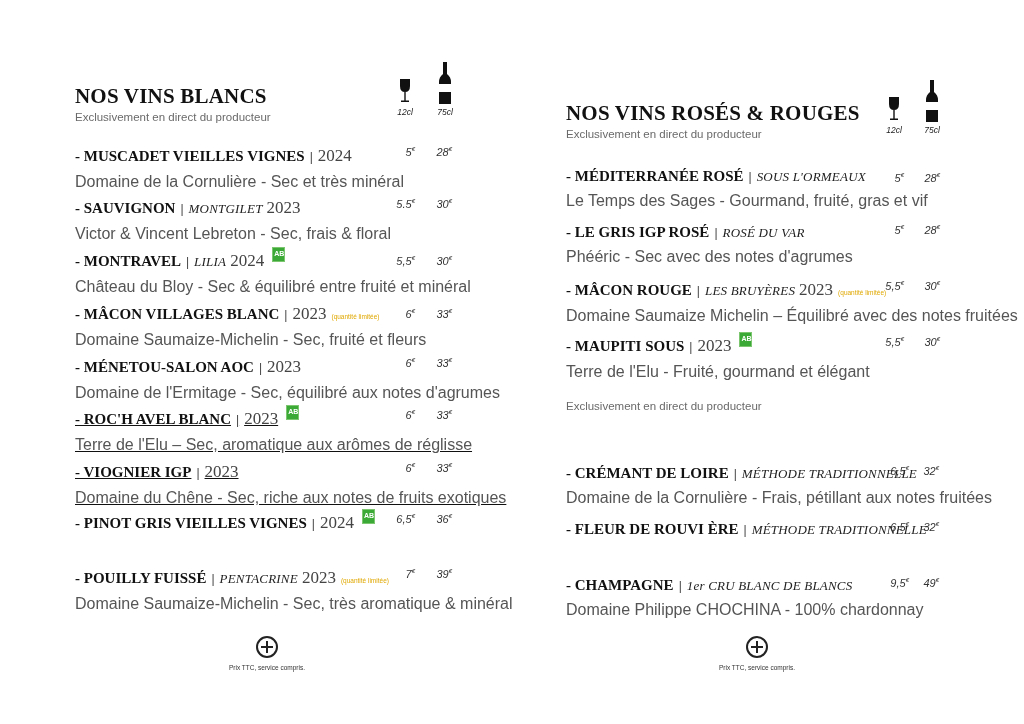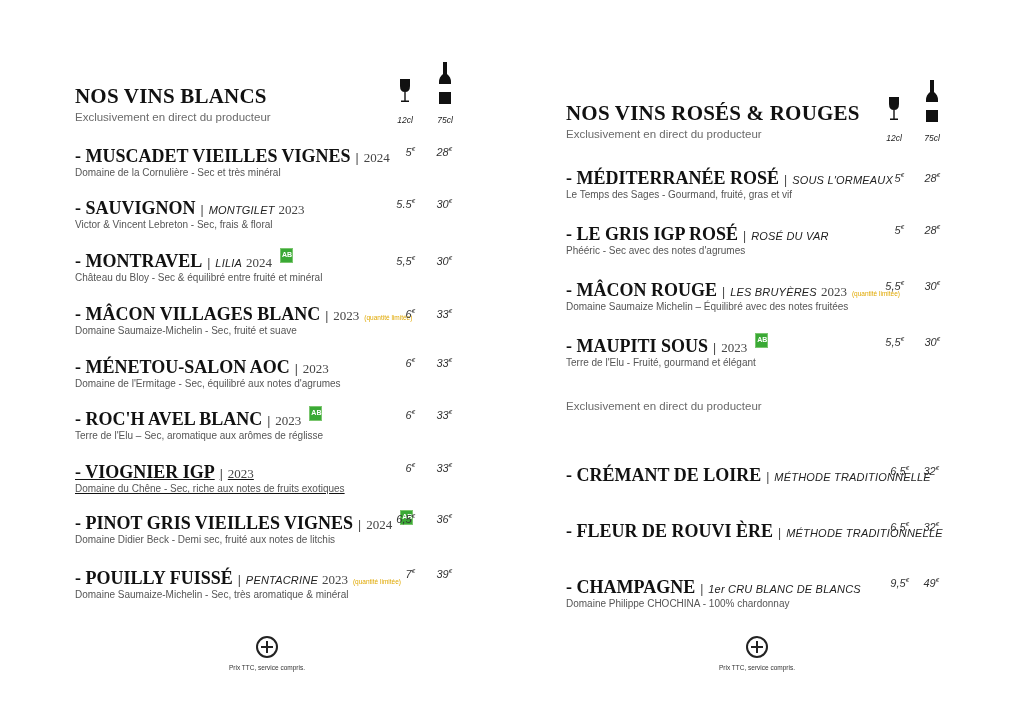--- a/index.html
+++ b/index.html
@@ -16,41 +16,41 @@
     font-weight: bold; font-size: 21px; letter-spacing: 0.2px; color: #111;
     white-space: nowrap;
   }
   .section-sub {
     font-family: "Liberation Sans", sans-serif;
     font-size: 11.5px; color: #6a6a6a; margin-top: 2px; white-space: nowrap;
   }
 
   .size-icons { position: absolute; display: flex; gap: 16px; align-items: flex-end; }
   .size-col { display: flex; flex-direction: column; align-items: center; width: 24px; }
-  .size-label { font-size: 8.5px; font-style: italic; color: #222; margin-top: 11px; }
+  .size-label { font-size: 8.5px; font-style: italic; color: #222; margin-top: 3px; }
 
   .wine { position: absolute; left: 0; width: 100%; }
   .wine-line1 { display: flex; align-items: baseline; white-space: nowrap; }
   .wine-name {
     font-family: "Liberation Serif", "DejaVu Serif", serif;
-    font-weight: bold; font-size: 18px; color: #111;
+    font-weight: bold; font-size: 15px; color: #111;
   }
   .wine-sep { color: #444; font-size: 12px; margin: 0 5px; }
-  .wine-cuvee { font-style: italic; font-size: 11px; color: #222; letter-spacing: 0.2px; margin-right: 4px; }
-  .wine-year { font-family: "Liberation Serif", serif; font-size: 13px; color: #444; }
+  .wine-cuvee { font-style: italic; font-size: 13px; color: #222; letter-spacing: 0.2px; margin-right: 4px; font-family: Liberation Serif, serif; }
+  .wine-year { font-family: "Liberation Serif", serif; font-size: 17px; color: #444; }
   .wine-limited { font-size: 6.5px; color: #e0a800; margin-left: 5px; }
   .bio-badge {
     display: inline-block; width: 13px; height: 15px; background: #3aa935;
     margin-left: 8px; position: relative; top: -4px; border: 1px solid #7bc66f;
   }
   .bio-badge::after {
     content: "AB"; position: absolute; left: 1px; top: 2px; font-size: 7px; font-weight: bold;
     color: #fff; font-family: "Liberation Sans", sans-serif;
   }
-  .wine-desc { font-size: 10px; color: #555; margin-top: 0; white-space: nowrap; }
+  .wine-desc { font-size: 16px; color: #555; margin-top: 7px; white-space: nowrap; }
   .price { position: absolute; top: 0; font-size: 11px; font-style: italic; color: #333; text-align: right; width: 30px; }
   .price sup { font-size: 6px; vertical-align: super; }
 
   .footer { position: absolute; display: flex; flex-direction: column; align-items: center; }
   .footer-logo {
     width: 22px; height: 22px; border-radius: 50%; border: 2px solid #222; position: relative;
   }
   .footer-logo::before {
     content: ""; position: absolute; left: 3px; right: 3px; top: 8px; height: 2px; background: #222;
   }
@@ -124,37 +124,37 @@
       <div class="price" style="left:347px; top:4px;"><span>30</span><sup>€</sup></div>
     </div>
 
     <div class="wine" style="top:158px;">
       <div class="wine-line1">
           <span class="wine-name">- MÂCON VILLAGES BLANC</span>
           <span class="wine-sep">|</span>
           <span class="wine-year">2023</span>
           <span class="wine-limited">(quantité limitée)</span>
         </div>
-      <div class="wine-desc">Domaine Saumaize-Michelin - Sec, fruité et suave</div>
+      <div class="wine-desc">Domaine Saumaize-Michelin - Sec, fruité et fleurs</div>
       <div class="price" style="left:310px; top:4px;"><span>6</span><sup>€</sup></div>
       <div class="price" style="left:347px; top:4px;"><span>33</span><sup>€</sup></div>
     </div>
 
     <div class="wine" style="top:211px;">
       <div class="wine-line1">
           <span class="wine-name">- MÉNETOU-SALON AOC</span>
           <span class="wine-sep">|</span>
           <span class="wine-year">2023</span>
         </div>
       <div class="wine-desc">Domaine de l'Ermitage - Sec, équilibré aux notes d'agrumes</div>
       <div class="price" style="left:310px;"><span>6</span><sup>€</sup></div>
       <div class="price" style="left:347px;"><span>33</span><sup>€</sup></div>
     </div>
 
-    <div class="wine" style="top:263px;">
+    <div class="wine" style="top:263px;text-decoration:underline;">
       <div class="wine-line1">
           <span class="wine-name">- ROC'H AVEL BLANC</span>
           <span class="wine-sep">|</span>
           <span class="wine-year">2023</span>
           <span class="bio-badge"></span>
         </div>
       <div class="wine-desc">Terre de l'Elu – Sec, aromatique aux arômes de réglisse</div>
       <div class="price" style="left:310px;"><span>6</span><sup>€</sup></div>
       <div class="price" style="left:347px;"><span>33</span><sup>€</sup></div>
     </div>
@@ -170,21 +170,20 @@
       <div class="price" style="left:347px;"><span>33</span><sup>€</sup></div>
     </div>
 
     <div class="wine" style="top:367px;">
       <div class="wine-line1">
           <span class="wine-name">- PINOT GRIS VIEILLES VIGNES</span>
           <span class="wine-sep">|</span>
           <span class="wine-year">2024</span>
           <span class="bio-badge"></span>
         </div>
-      <div class="wine-desc">Domaine Didier Beck - Demi sec, fruité aux notes de litchis</div>
       <div class="price" style="left:310px;"><span>6,5</span><sup>€</sup></div>
       <div class="price" style="left:347px;"><span>36</span><sup>€</sup></div>
     </div>
 
     <div class="wine" style="top:422px;">
       <div class="wine-line1">
           <span class="wine-name">- POUILLY FUISSÉ</span>
           <span class="wine-sep">|</span>
           <span class="wine-cuvee">PENTACRINE</span>
           <span class="wine-year">2023</span>
@@ -279,20 +278,21 @@
     <div class="section-sub">Exclusivement en direct du producteur</div>
   </div>
 
   <div style="position:absolute; left:54px; top:465px; width:390px; height:150px;">
     <div class="wine" style="top:0px;">
       <div class="wine-line1">
           <span class="wine-name">- CRÉMANT DE LOIRE</span>
           <span class="wine-sep">|</span>
           <span class="wine-cuvee">MÉTHODE TRADITIONNELLE</span>
         </div>
+      <div class="wine-desc">Domaine de la Cornulière - Frais, pétillant aux notes fruitées</div>
       <div class="price" style="left:313px;"><span>6,5</span><sup>€</sup></div>
       <div class="price" style="left:343px;"><span>32</span><sup>€</sup></div>
     </div>
 
     <div class="wine" style="top:56px;">
       <div class="wine-line1">
           <span class="wine-name">- FLEUR DE ROUVI ÈRE</span>
           <span class="wine-sep">|</span>
           <span class="wine-cuvee">MÉTHODE TRADITIONNELLE</span>
         </div>

